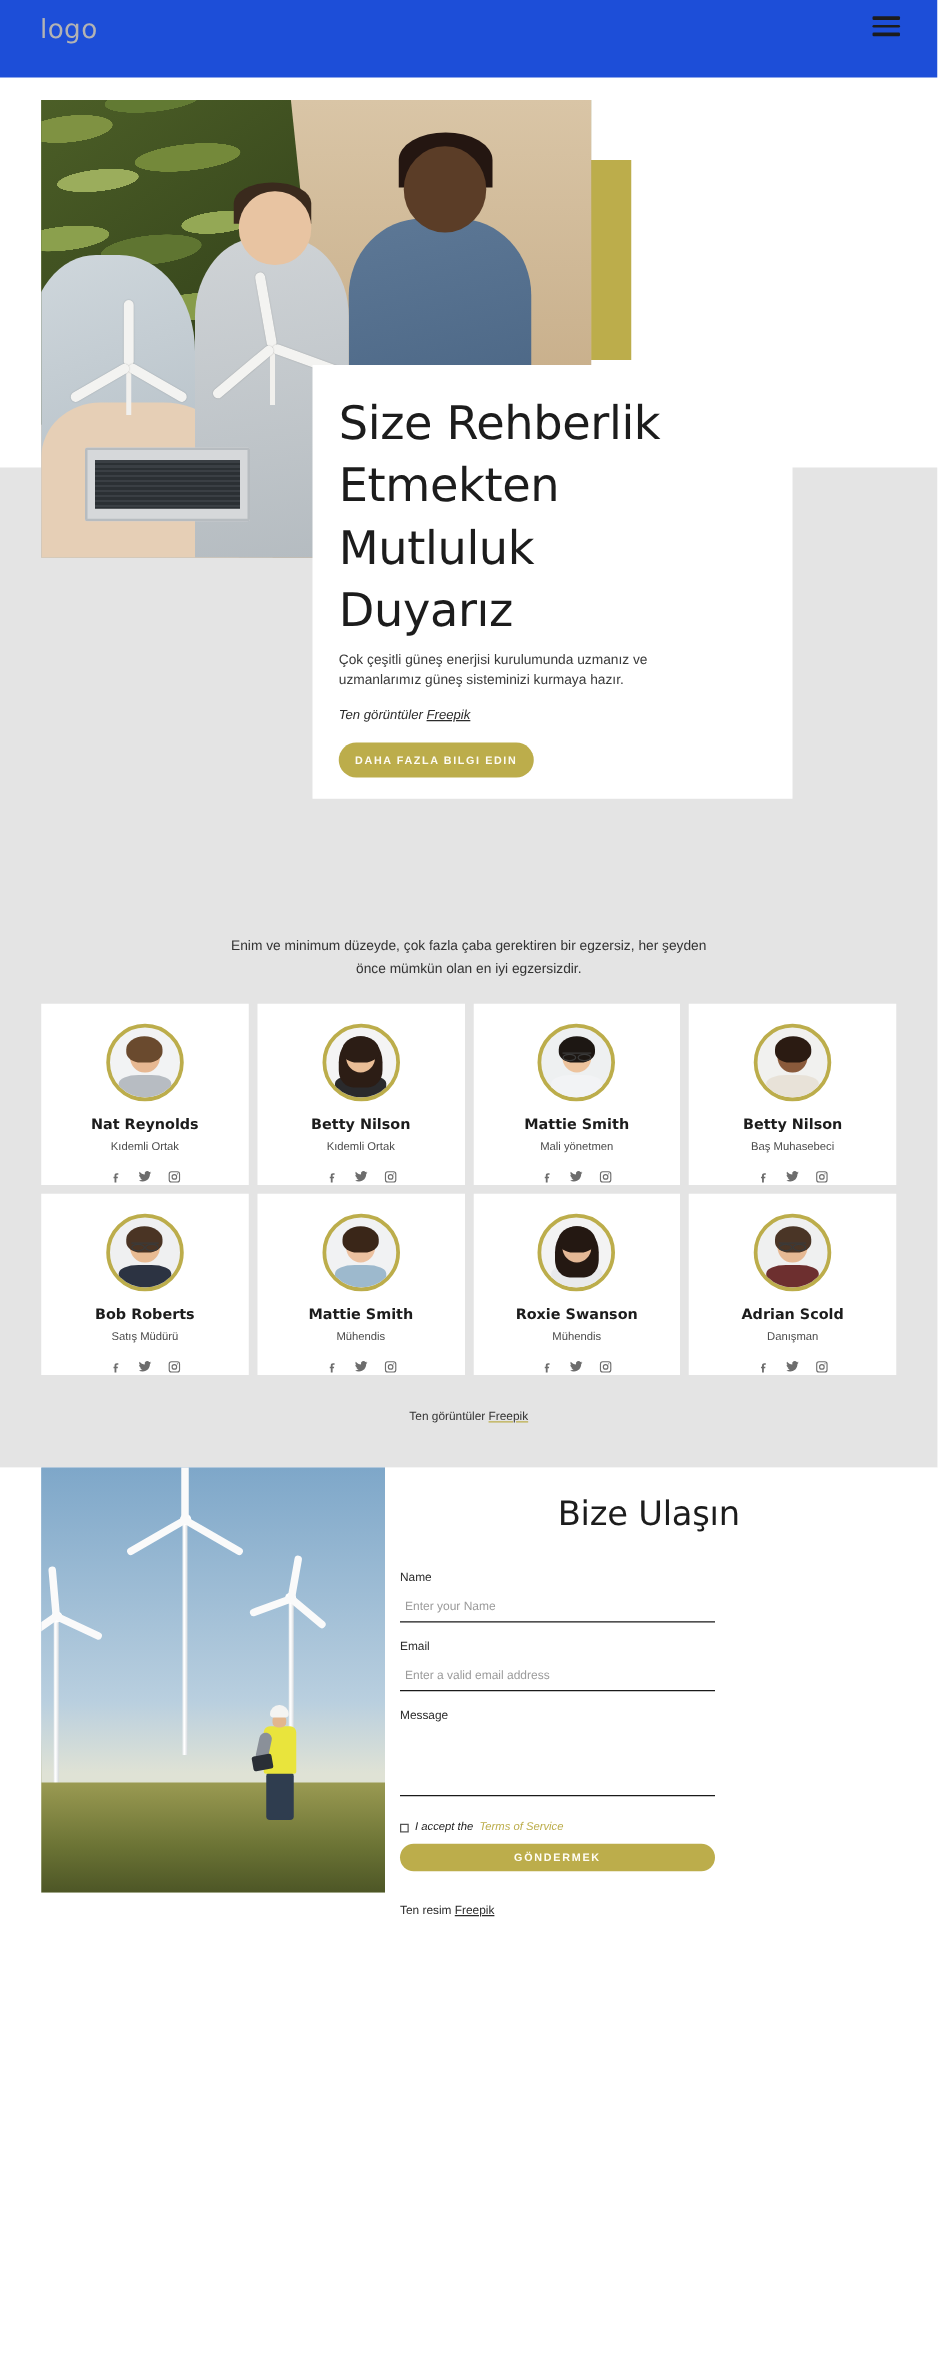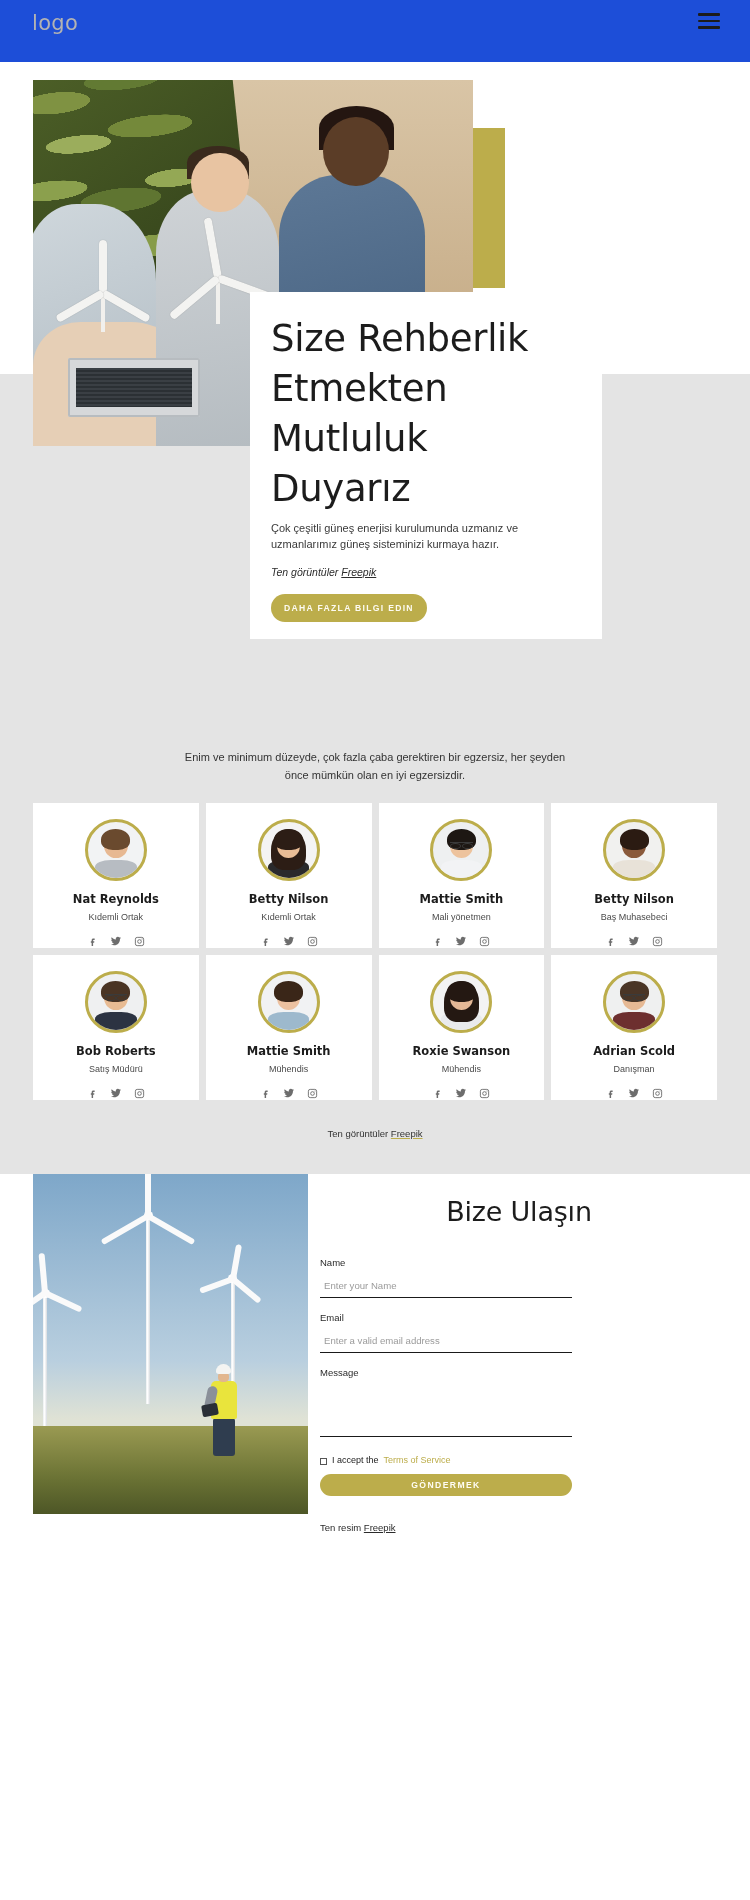--- a/index.html
+++ b/index.html
@@ -97,21 +97,21 @@
   .turbine-blades i {
     position:absolute; left:50%; top:50%; width:46%; height:8px; background:#f3f3f1;
     border-radius:4px; transform-origin: 0 50%; box-shadow: 0 0 1px rgba(0,0,0,.25);
   }
   .hp-t1 { left:3%; top:44%; width:26%; height:26%; }
   .hp-t2 { left:27%; top:38%; width:30%; height:30%; }
   .hp-pole { position:absolute; width:4px; background:#f1f0ed; left:50%; top:50%; height:46%; margin-left:-2px; }
 
   
   .hero-card {
-    position:absolute; left:250px; top:230px; width:352px; height:347px;
+    position:absolute; left:250px; top:230px; width:384px; height:347px;
     background:#ffffff; z-index:5;
   }
   .hero-title {
     position:absolute; left:21px; top:22px; width:300px;
     font-family:"DejaVu Sans", sans-serif;
     font-size: 37px; line-height: 50px; color:#1c1c1c; font-weight:400;
     letter-spacing:-.3px;
   }
   .hero-desc {
     position:absolute; left:21px; top:228px; width:294px;
@@ -224,21 +224,21 @@
   }
   .field { margin-bottom:14px; }
   .field label { display:block; font-size:9.5px; color:#2b2b2b; margin-bottom:7px; }
   .field input, .field textarea {
     width:252px; border:0; border-bottom:1.6px solid #1a1a1a; background:transparent;
     font-family:"Liberation Sans", sans-serif; font-size:9.6px; color:#222;
     padding:0 0 6px 4px; outline:none;
   }
   .field input::placeholder, .field textarea::placeholder { color:#9b9b9b; }
   .field textarea { height:52px; resize:none; padding-top:4px; }
-  .accept { display:flex; align-items:flex-end; gap:5px; margin:10px 0 9px 0; }
+  .accept { display:flex; align-items:flex-end; gap:5px; margin:10px 0 9px 0;font-style:italic; }
   .accept .cb {
     width:7px; height:7px; border:1px solid #555; background:#fff; display:inline-block;
   }
   .accept .txt { font-size:9px; color:#1c1c1c; }
   .accept .tos { font-size:9px; color:#bcad4b; }
   .send-btn {
     width:252px; height:22px; background:#bcad4b; border:0; border-radius:11px;
     color:#fffdf4; font-size:8.6px; font-weight:700; letter-spacing:1.4px; cursor:pointer;
     font-family:"Liberation Sans", sans-serif;
   }

